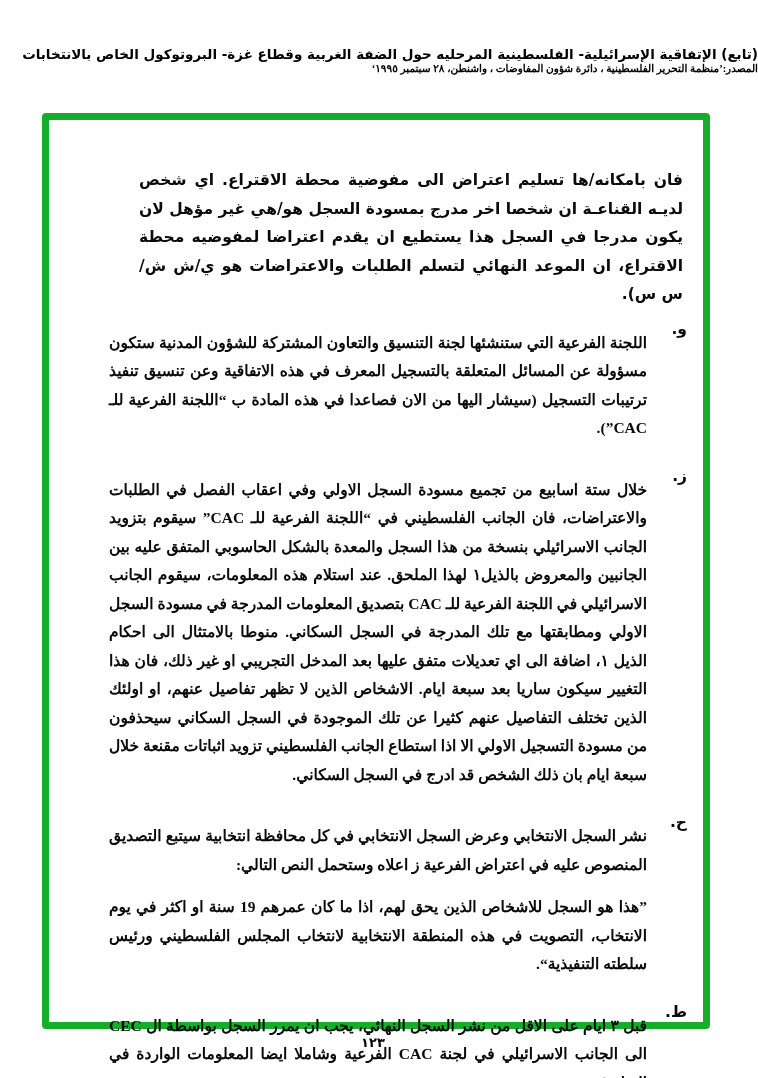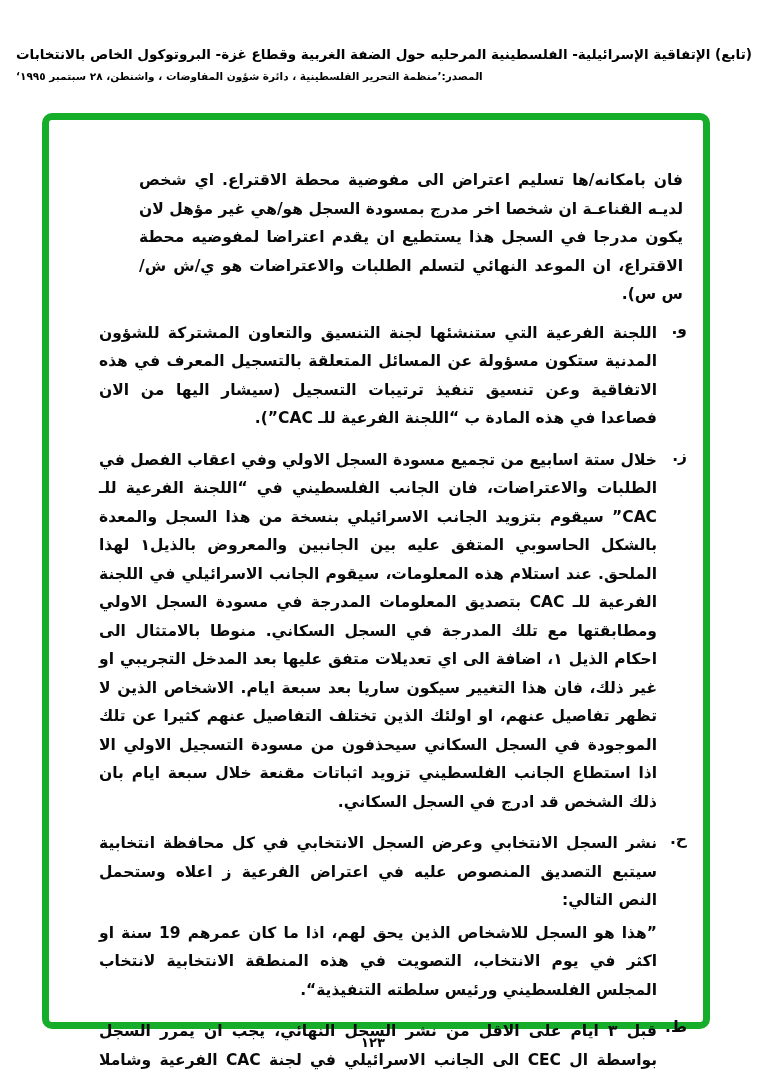--- a/index.html
+++ b/index.html
@@ -11,47 +11,48 @@
     width: 758px;
     height: 1078px;
     position: relative;
     overflow: hidden;
     font-family: "DejaVu Sans", sans-serif;
     color: #0d0d0d;
   }
   .header {
     position: absolute;
     top: 46px;
-    left: 0;
+    left: 10px;
     right: 0;
-    text-align: left;
+    text-align: right;
     direction: rtl;
     padding-left: 16px;
   }
   .header-title {
     font-size: 13.5px;
     font-weight: 700;
     color: #000;
     white-space: nowrap;
   }
   .header-source {
     font-size: 10.5px;
     font-weight: 700;
-    margin-top: 8px;
+    margin-top: 0;
     color: #000;
+    font-family: Liberation Serif, serif;
   }
   .frame {
     position: absolute;
     left: 42px;
     top: 113px;
     width: 668px;
     height: 916px;
     box-sizing: border-box;
     border: 7px solid #16ad2b;
-    border-radius: 10px;
+    border-radius: 4px;
     background: #ffffff;
   }
   .content {
     position: absolute;
     top: 0; left: 0; right: 0; bottom: 0;
     padding: 46px 16px 0 46px;
     direction: rtl;
     unicode-bidi: embed;
     text-align: justify;
     font-size: 15.5px;
@@ -67,21 +68,22 @@
     margin: 0 0 5px 0;
   }
   .clause-marker {
     flex: 0 0 26px;
     white-space: nowrap;
   }
   .clause-text {
     flex: 1;
   }
   .clause-text p {
-    margin: 4px;
+    margin: 14px;
+    font-family: Liberation Serif, serif;
   }
   .page-number {
     position: absolute;
     top: 1035px;
     left: 0;
     right: 12px;
     text-align: center;
     font-size: 13px;
     font-weight: 700;
     letter-spacing: 2px;

